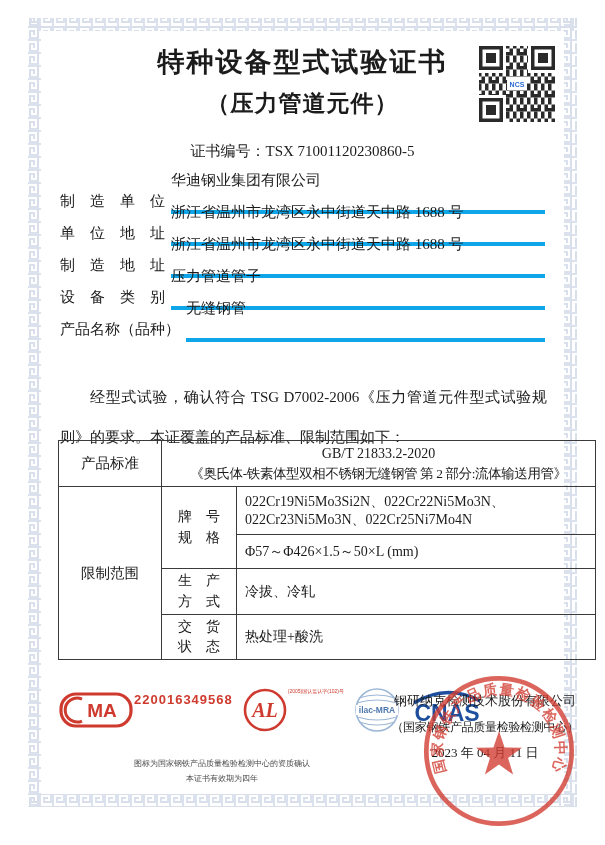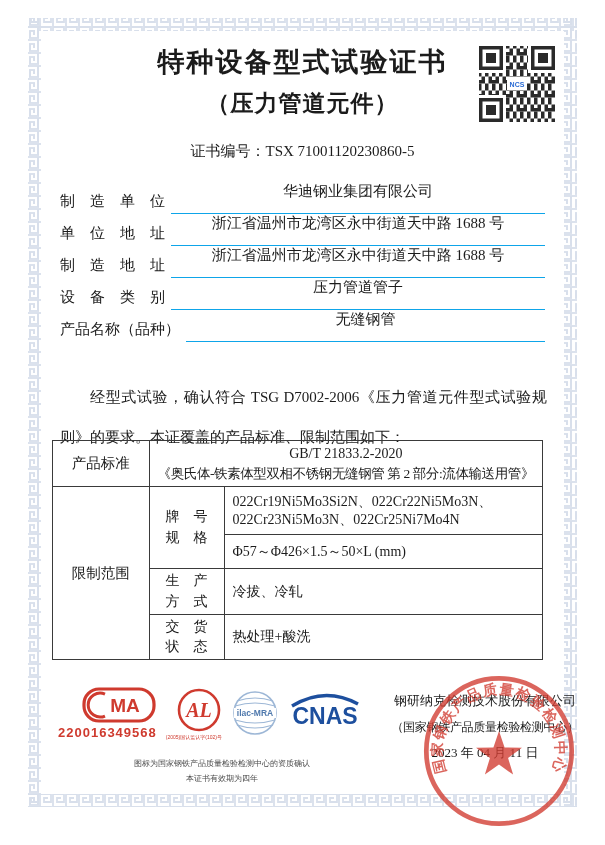--- a/index.html
+++ b/index.html
@@ -8,36 +8,36 @@
   .abs{position:absolute;}
   
   .title{top:44px;left:0;right:0;text-align:center;font-size:27px;font-weight:bold;letter-spacing:2px;}
   .subtitle{top:88px;left:0;right:0;text-align:center;font-size:23px;font-weight:bold;letter-spacing:1px;}
   .certno{top:142px;left:0;right:0;text-align:center;font-size:15px;font-family:Liberation Serif, serif;}
   .qr{top:45px;left:478px;width:78px;height:78px;}
   
   .fields{top:182px;left:60px;width:485px;}
   .frow{display:flex;align-items:flex-end;height:32px;font-size:15px;}
   .flabel{white-space:nowrap;padding-bottom:3px;margin-right:6px;}
-  .fvalue{flex:1;border-bottom:1px solid #0ea5e9;text-align:center;padding-bottom:12px;white-space:nowrap;}
+  .fvalue{flex:1;border-bottom:4px solid #0ea5e9;text-align:left;padding-bottom:20px;white-space:nowrap;}
   
   .statement{top:377px;left:60px;width:487px;font-size:15px;line-height:40px;text-indent:2em;text-align:justify;}
   
-  .ctable{top:440px;left:52px;width:491px;border-collapse:collapse;font-size:14px;}
+  .ctable{top:440px;left:58px;width:538px;border-collapse:collapse;font-size:14px;}
   .ctable td{border:1px solid #3a3a3a;padding:2px 8px;vertical-align:middle;}
   .ctable{border:1.5px solid #3a3a3a;}
   .c-head{width:86px;text-align:center;font-size:14.5px;}
   .c-sub{width:58px;text-align:center;line-height:1.45;}
   .c-val{text-align:left;}
   .std-c{text-align:center;line-height:1.5;}
   .std2{font-size:13.5px;letter-spacing:-0.4px;white-space:nowrap;}
   .r1{height:46px;} .r2{height:48px;} .r3{height:34px;margin-left:29px;} .r4{height:42px;} .r5{height:42px;}
   
   .logos{top:686px;left:58px;display:flex;align-items:center;gap:9px;}
-  .logo-block{display:flex;flex-direction:column;align-items:flex-end;}
+  .logo-block{display:flex;flex-direction:row;align-items:flex-start;}
   .cma-num{font-family:"Liberation Sans",sans-serif;font-size:13px;font-weight:bold;color:#cf3a2e;letter-spacing:1px;margin-top:1px;}
   .al-cap{font-family:"Liberation Sans",sans-serif;font-size:5px;color:#cf3a2e;white-space:nowrap;margin-top:1px;}
   .accr{font-family:"Liberation Sans",sans-serif;font-size:7.5px;font-weight:bold;color:#111;line-height:1.55;width:62px;}
   .org{top:688px;left:388px;width:194px;text-align:center;}
   .org div{line-height:26px;}
   .org-name{font-size:13px;}
   .org-sub{font-size:12px;letter-spacing:-0.3px;white-space:nowrap;}
   .org-date{font-size:13px;}
   .notes{top:756px;left:86px;width:272px;text-align:center;font-size:8px;color:#4c4c4c;line-height:1.9;
          font-family:"Liberation Sans",sans-serif;}

